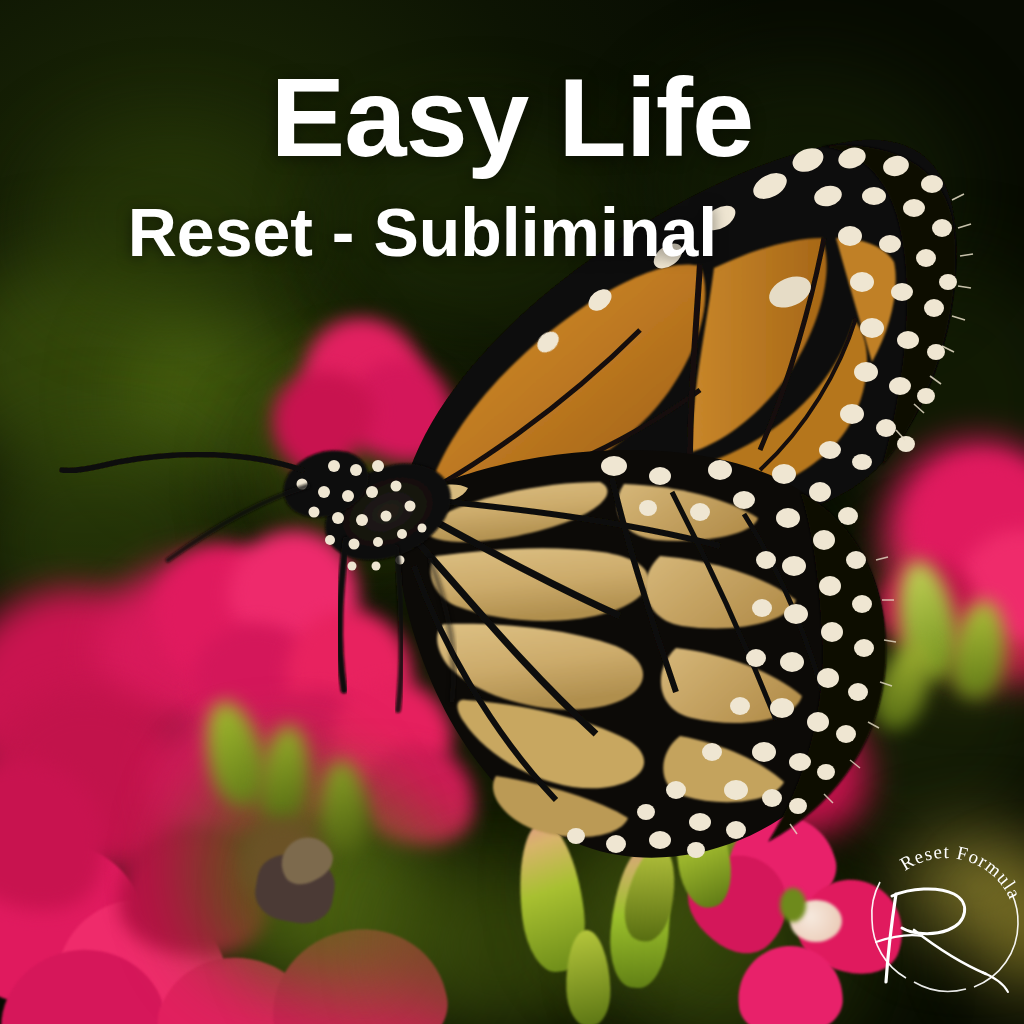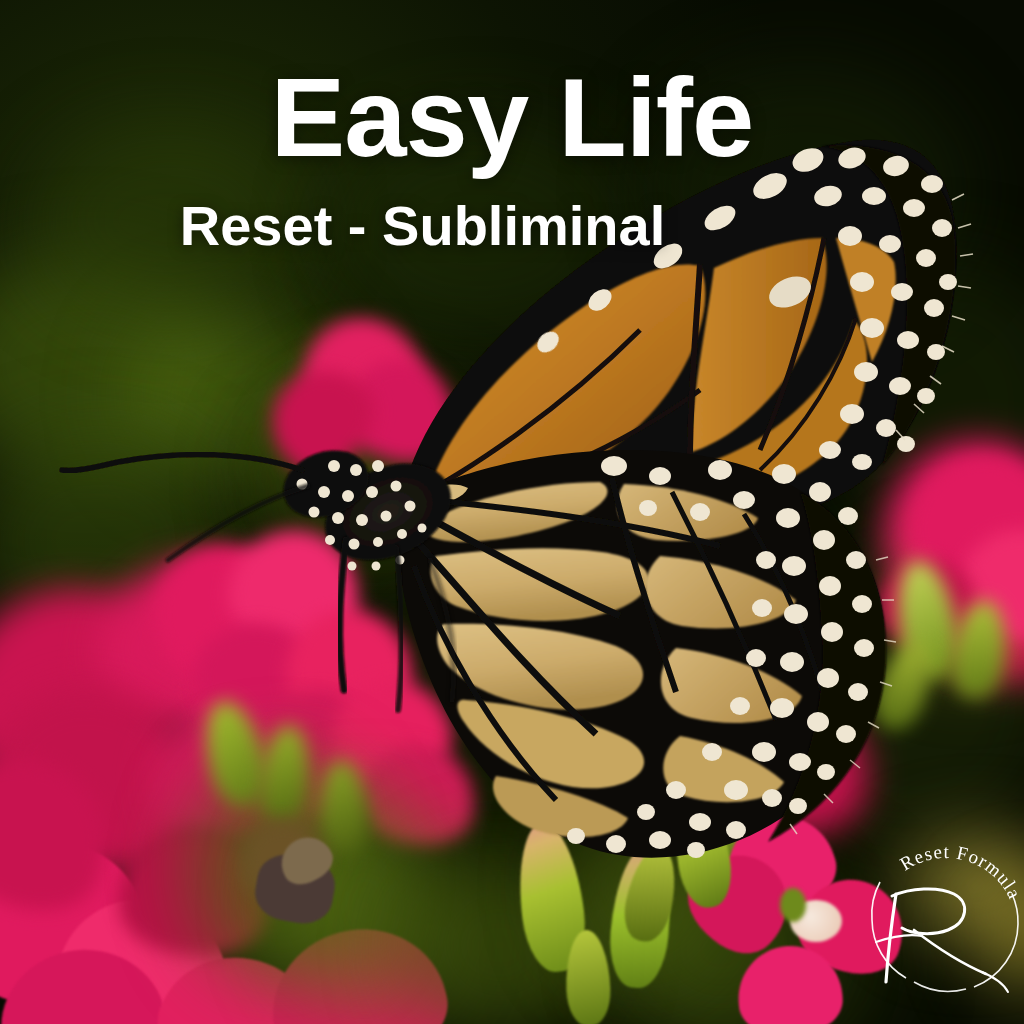--- a/index.html
+++ b/index.html
@@ -29,21 +29,21 @@
   .bud{position:absolute;border-radius:50% 50% 45% 45%/62% 62% 38% 38%;}
 
   
   #bfly{position:absolute;left:0;top:0;width:1024px;height:1024px;}
 
   
   #title{position:absolute;left:0;top:62px;width:1024px;text-align:center;
          color:#ffffff;font-size:112px;font-weight:bold;letter-spacing:-1px;
          line-height:1;text-shadow:0 2px 16px rgba(0,0,0,.45);}
   #subtitle{position:absolute;left:0;top:198px;width:845px;text-align:center;
-            color:#ffffff;font-size:56px;font-weight:bold;letter-spacing:0px;
+            color:#ffffff;font-size:68px;font-weight:bold;letter-spacing:0px;
             line-height:1;text-shadow:0 2px 14px rgba(0,0,0,.5);}
 
   
   #logo{position:absolute;left:862px;top:824px;width:168px;height:180px;}
   #logo svg{display:block;}
 </style>
 </head>
 <body>
 
 <div id="poster">

